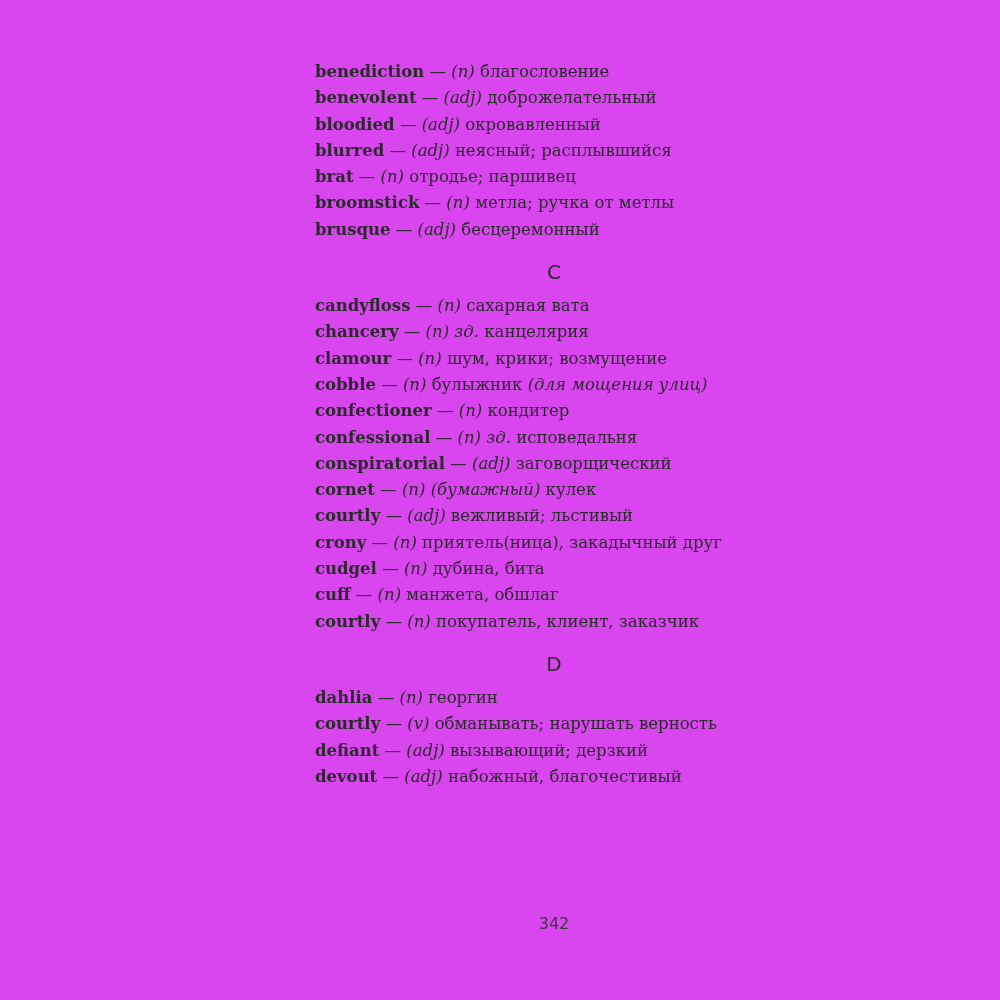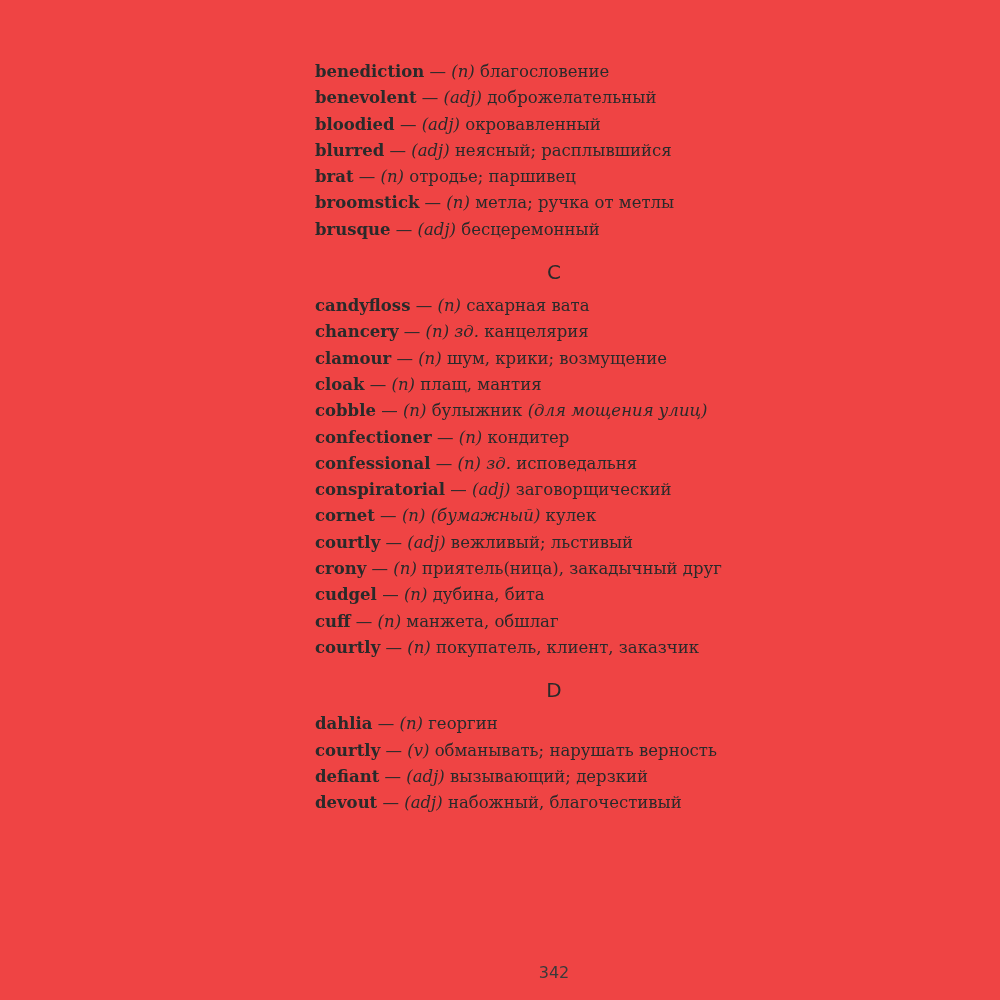--- a/index.html
+++ b/index.html
@@ -1,19 +1,19 @@
 <!DOCTYPE html>
 <html><head>
 <meta charset="utf-8">
 <style>
   html, body { margin: 0; padding: 0; }
   .page {
     width: 1000px;
     height: 1000px;
-    background: #ef4444;
+    background: #d946ef;
     position: relative;
     overflow: hidden;
     font-family: "DejaVu Serif", serif;
     color: #2a2a2a;
   }
   .content {
     position: absolute;
     left: 315px;
     top: 59px;
     width: 478px;
@@ -30,21 +30,21 @@
     text-align: center;
     font-family: "DejaVu Sans", sans-serif;
     font-size: 20px;
     line-height: 28px;
     margin-top: 15px;
     margin-bottom: 7px;
     color: #2a2a2a;
   }
   .page-number {
     position: absolute;
-    top: 962px;
+    top: 913px;
     left: 315px;
     width: 478px;
     text-align: center;
     font-family: "DejaVu Sans", sans-serif;
     font-size: 16px;
     line-height: 22px;
     color: #3a3a3a;
   }
 </style>
 </head>
@@ -56,21 +56,20 @@
       <div class="entry"><span class="word">benevolent</span><span class="sep"> — </span><span class="pos">(adj)</span> <span class="def">доброжелательный</span></div>
       <div class="entry"><span class="word">bloodied</span><span class="sep"> — </span><span class="pos">(adj)</span> <span class="def">окровавленный</span></div>
       <div class="entry"><span class="word">blurred</span><span class="sep"> — </span><span class="pos">(adj)</span> <span class="def">неясный; расплывшийся</span></div>
       <div class="entry"><span class="word">brat</span><span class="sep"> — </span><span class="pos">(n)</span> <span class="def">отродье; паршивец</span></div>
       <div class="entry"><span class="word">broomstick</span><span class="sep"> — </span><span class="pos">(n)</span> <span class="def">метла; ручка от метлы</span></div>
       <div class="entry"><span class="word">brusque</span><span class="sep"> — </span><span class="pos">(adj)</span> <span class="def">бесцеремонный</span></div>
       <div class="section-letter">C</div>
       <div class="entry"><span class="word">candyfloss</span><span class="sep"> — </span><span class="pos">(n)</span> <span class="def">сахарная вата</span></div>
       <div class="entry"><span class="word">chancery</span><span class="sep"> — </span><span class="pos">(n)</span> <span class="def italic">зд.</span><span class="def"> канцелярия</span></div>
       <div class="entry"><span class="word">clamour</span><span class="sep"> — </span><span class="pos">(n)</span> <span class="def">шум, крики; возмущение</span></div>
-      <div class="entry"><span class="word">cloak</span><span class="sep"> — </span><span class="pos">(n)</span> <span class="def">плащ, мантия</span></div>
       <div class="entry"><span class="word">cobble</span><span class="sep"> — </span><span class="pos">(n)</span> <span class="def">булыжник </span><span class="def italic">(для мощения улиц)</span></div>
       <div class="entry"><span class="word">confectioner</span><span class="sep"> — </span><span class="pos">(n)</span> <span class="def">кондитер</span></div>
       <div class="entry"><span class="word">confessional</span><span class="sep"> — </span><span class="pos">(n)</span> <span class="def italic">зд.</span><span class="def"> исповедальня</span></div>
       <div class="entry"><span class="word">conspiratorial</span><span class="sep"> — </span><span class="pos">(adj)</span> <span class="def">заговорщический</span></div>
       <div class="entry"><span class="word">cornet</span><span class="sep"> — </span><span class="pos">(n)</span> <span class="def italic">(бумажный)</span><span class="def"> кулек</span></div>
       <div class="entry"><span class="word">courtly</span><span class="sep"> — </span><span class="pos">(adj)</span> <span class="def">вежливый; льстивый</span></div>
       <div class="entry"><span class="word">crony</span><span class="sep"> — </span><span class="pos">(n)</span> <span class="def">приятель(ница), закадычный друг</span></div>
       <div class="entry"><span class="word">cudgel</span><span class="sep"> — </span><span class="pos">(n)</span> <span class="def">дубина, бита</span></div>
       <div class="entry"><span class="word">cuff</span><span class="sep"> — </span><span class="pos">(n)</span> <span class="def">манжета, обшлаг</span></div>
       <div class="entry"><span class="word">courtly</span><span class="sep"> — </span><span class="pos">(n)</span> <span class="def">покупатель, клиент, заказчик</span></div>

